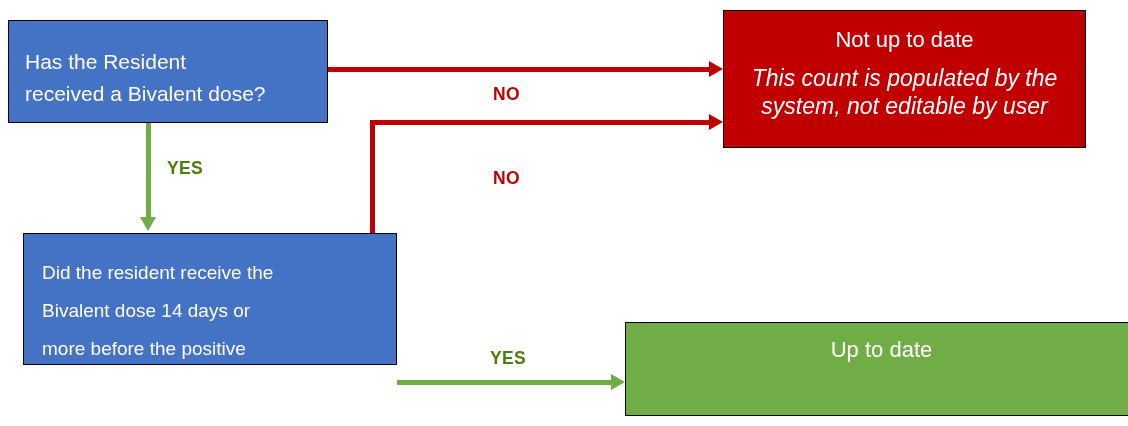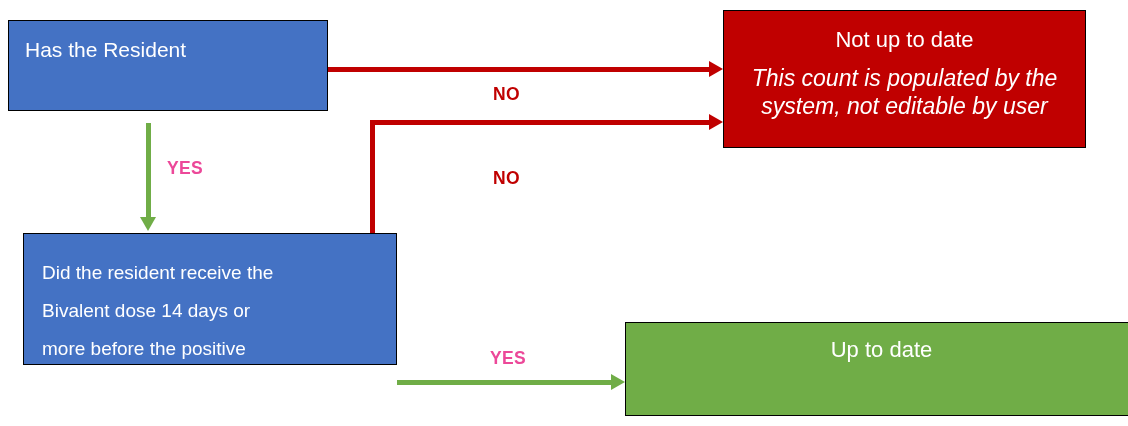--- a/index.html
+++ b/index.html
@@ -30,24 +30,25 @@
   .node.red    { background: #c00000; }
   .node.green  { background: #70ad47; }
 
   .node-line {
     display: block;
     white-space: pre;
   }
 
   
   #node-has-bivalent {
-    left: 8px;  top: 20px;  width: 320px; height: 91px;
+    left: 8px;  top: 20px;  width: 320px; height: 103px;
     padding: 13px 0 0 16px;
     font-size: 21px;
     line-height: 32px;
+    justify-content: center;
   }
   #node-14-days {
     left: 23px; top: 233px; width: 374px; height: 132px;
     padding: 20px 0 0 18px;
     font-size: 19px;
     line-height: 38px;
   }
 
   
   #node-not-up-to-date {
@@ -108,21 +109,21 @@
 
   
   .edge-label {
     position: absolute;
     font-size: 17.5px;
     font-weight: bold;
     letter-spacing: 0.3px;
     white-space: nowrap;
   }
   .edge-label.red   { color: #c00000; margin-top: 36px; }
-  .edge-label.green { color: #ec4899; }
+  .edge-label.green { color: #4d7c0f; }
 
   #label-no-top     { left: 493px; top: 48px; }
   #label-no-mid     { left: 493px; top: 132px; }
   #label-yes-down   { left: 167px; top: 158px; }
   #label-yes-right  { left: 490px; top: 348px; }
 </style>
 </head>
 <body>
 
 <div id="canvas">
@@ -139,20 +140,21 @@
   <div class="seg v green" style="left:146px; top:123px; height:95px;"></div>
   <div class="arrowhead down green" style="left:140px; top:217px;"></div>
   <div class="edge-label green" id="label-yes-down">YES</div>
 
   <div class="seg h green" style="left:397px; top:380px; width:216px;"></div>
   <div class="arrowhead right green" style="left:611px; top:374px;"></div>
   <div class="edge-label green" id="label-yes-right">YES</div>
 
   <div class="node blue" id="node-has-bivalent">
     <span class="node-line">Has the Resident</span>
+    <span class="node-line">received a Bivalent dose?</span>
   </div>
 
   <div class="node blue" id="node-14-days">
     <span class="node-line">Did the resident receive the</span>
     <span class="node-line">Bivalent dose 14 days or</span>
     <span class="node-line">more before the positive</span>
   </div>
 
   <div class="node red" id="node-not-up-to-date">
     <span class="title">Not up to date</span>

